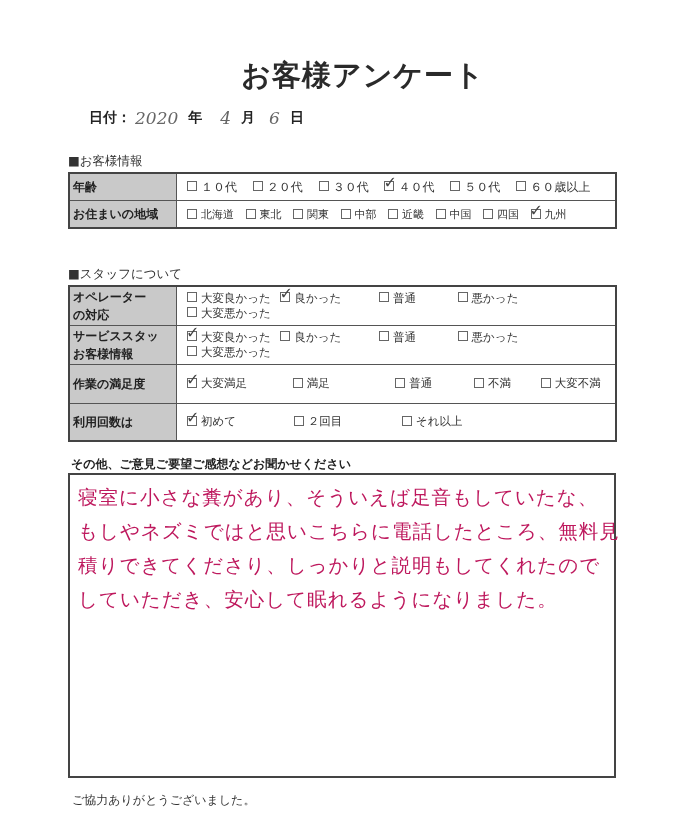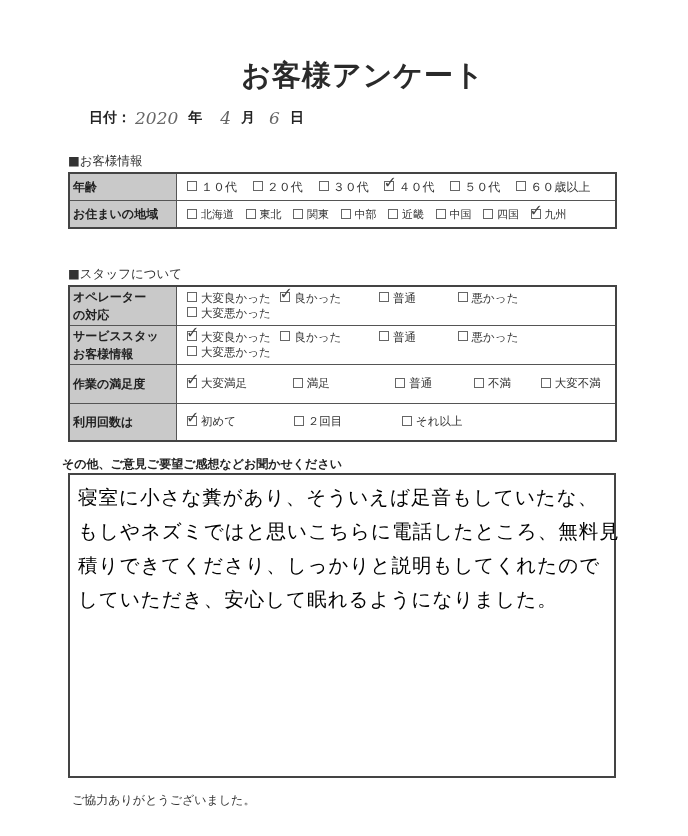--- a/index.html
+++ b/index.html
@@ -8,23 +8,23 @@
   .date{position:absolute;left:89px;top:108px;font-size:14px;font-weight:bold;color:#222;display:flex;align-items:center;}
   .date .hw{font-family:"DejaVu Serif",serif;font-weight:normal;font-style:italic;color:#666;font-size:17px;margin:0 10px 0 4px;}
   .section{position:absolute;left:68px;font-size:12.5px;color:#333;}
   table.form{position:absolute;left:68px;width:549px;border-collapse:collapse;border:2px solid #444;}
   table.form td{border:1.5px solid #555;font-size:12px;padding:0;height:26px;}
   table.form td.lbl{width:103px;background:#c9c9c9;font-weight:bold;color:#222;padding-left:3px;line-height:18px;font-size:12px;}
   table.form td.opts{padding-left:10px;background:#fff;}
   .opt{display:inline-block;margin-right:12px;white-space:nowrap;color:#333;position:relative;}
   .box{display:inline-block;width:8px;height:8px;border:1px solid #666;margin-right:4px;vertical-align:middle;position:relative;top:-1px;}
   .chk{position:absolute;left:-2px;top:-9px;font-size:16px;color:#444;font-family:"DejaVu Sans",sans-serif;}
-  .free-label{position:absolute;left:62px;top:456px;font-size:12px;font-weight:bold;color:#222;}
+  .free-label{position:absolute;left:71px;top:456px;font-size:12px;font-weight:bold;color:#222;}
   .freebox{position:absolute;left:68px;top:473px;width:548px;height:305px;border:2px solid #444;box-sizing:border-box;}
-  .hand{position:absolute;left:8px;top:6px;right:8px;font-family:"DejaVu Serif",serif;font-size:19.5px;line-height:34px;color:#000000;letter-spacing:1px;}
+  .hand{position:absolute;left:8px;top:6px;right:8px;font-family:"DejaVu Serif",serif;font-size:19.5px;line-height:34px;color:#be185d;letter-spacing:1px;}
   .hand div{white-space:nowrap;}
   .footer{position:absolute;left:72px;top:792px;font-size:12px;color:#333;}
 </style>
 </head>
 <body>
 
 <div class="title">お客様アンケート</div>
 
 <div class="date">
   <span>日付：</span>

